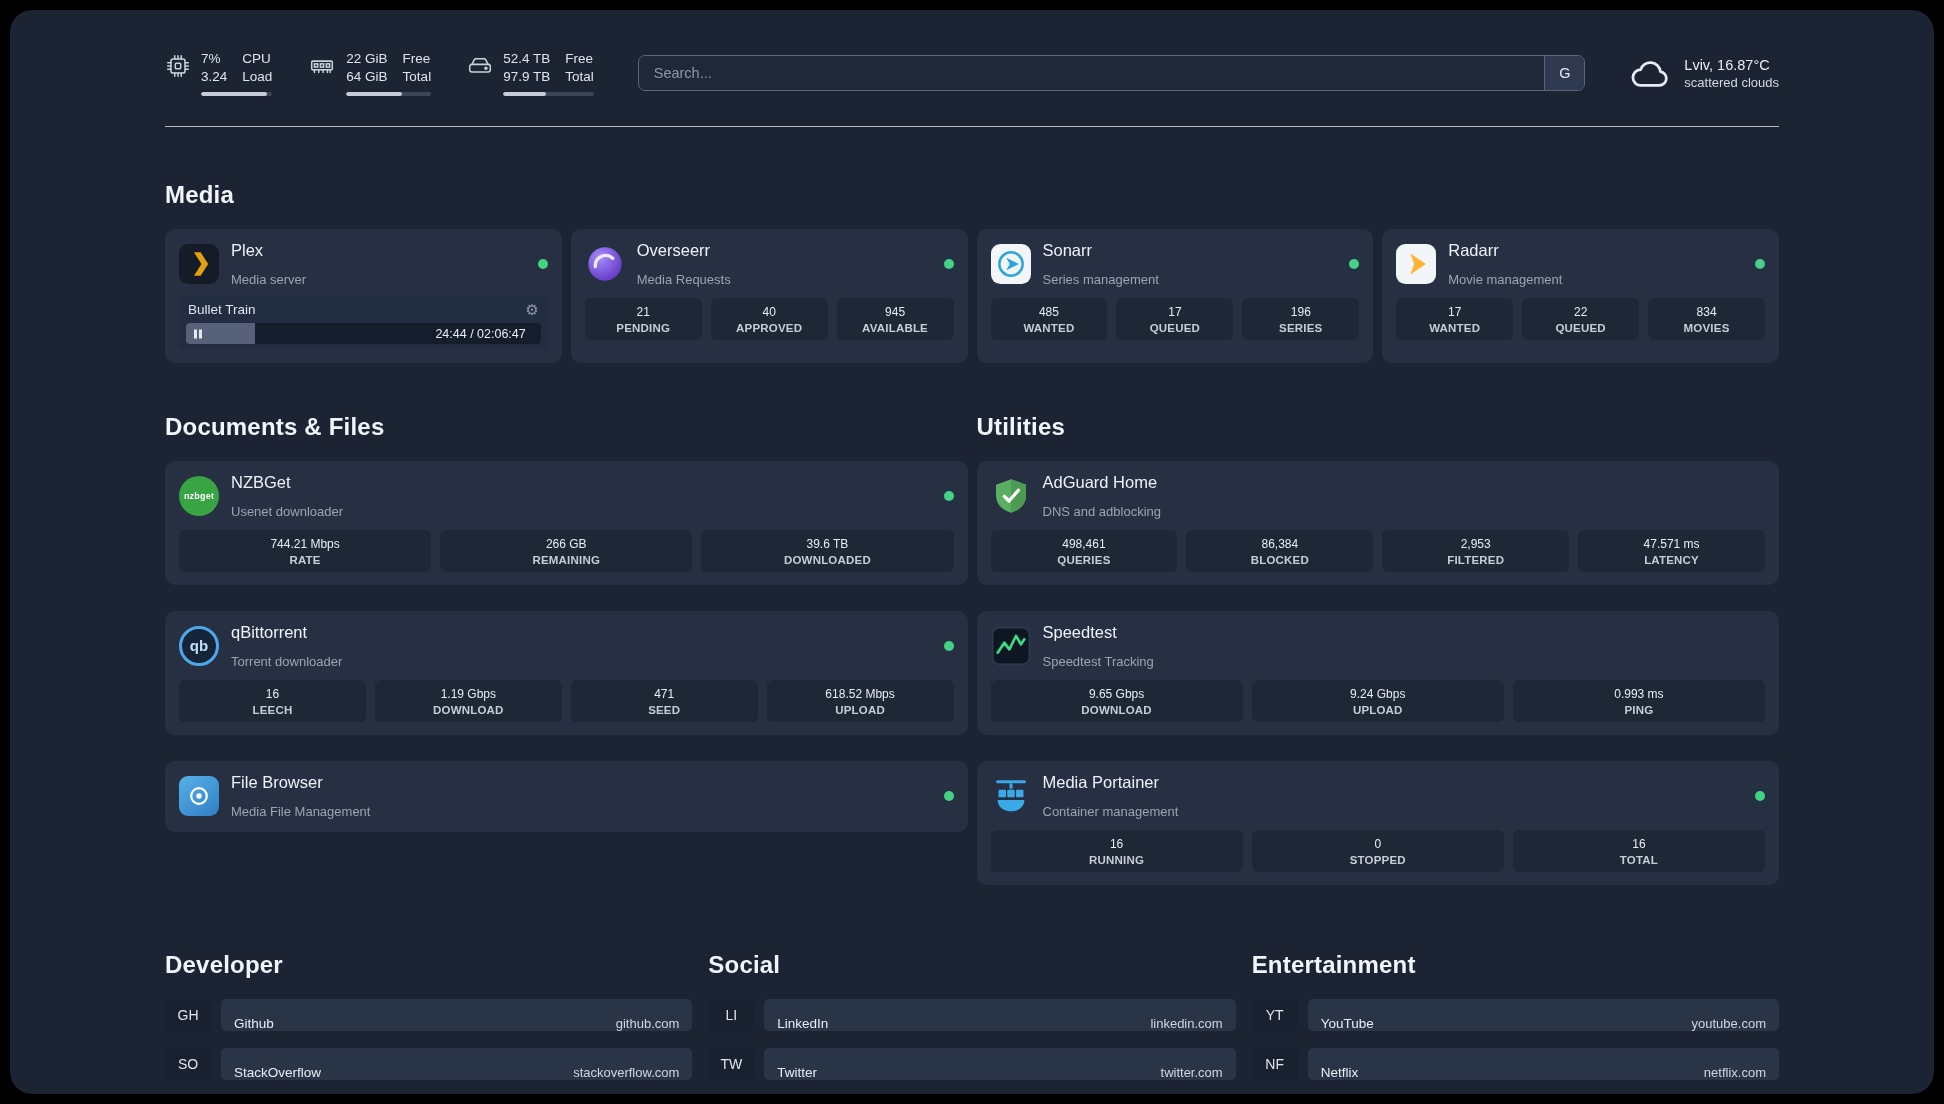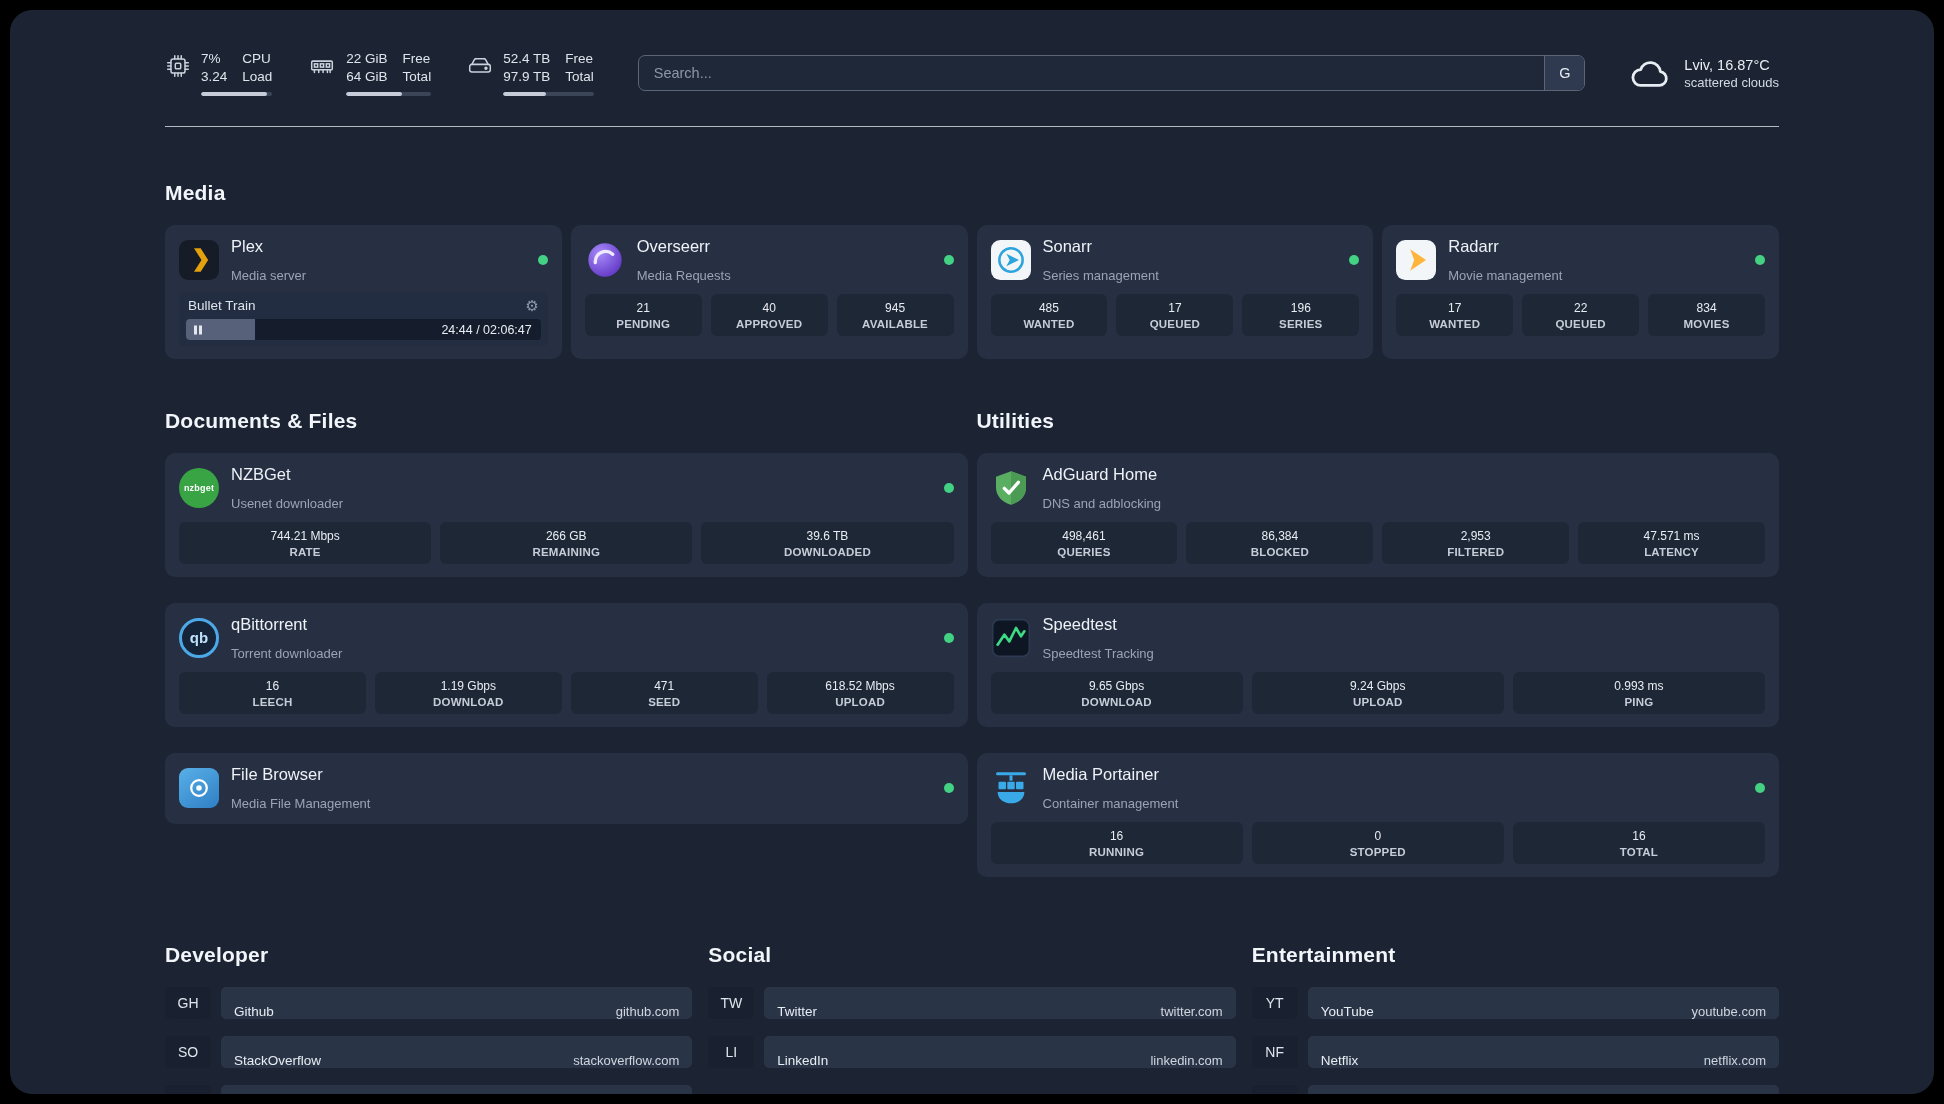--- a/index.html
+++ b/index.html
@@ -26,21 +26,21 @@
   .search-btn { width:40px; background:#2f3a50; border:none; border-left:1px solid #5b6576;
     color:#e7ecf2; font-size:14.5px; cursor:pointer; font-family:"Liberation Sans", sans-serif; }
 
   .weather { display:flex; align-items:center; gap:11px; color:#e8edf3;justify-content:flex-end; }
   .weather .w1 { font-size:14.5px; font-weight:500; }
   .weather .w2 { font-size:13px; color:#d3dae3; margin-top:2px; }
 
   .divider { margin-top:30px; border:none; border-top:1.5px solid var(--divider,#ccd3dd); opacity:.85; }
 
   
-  h2.sec { font-size:21px; font-weight:600; color:#f2f5f9; letter-spacing:.2px; }
+  h2.sec { font-size:24px; font-weight:600; color:#f2f5f9; letter-spacing:.2px; }
   .media-sec { margin-top:54px; }
   .media-sec h2 { margin-bottom:20px; }
   .grid4 { display:grid; grid-template-columns:repeat(4,1fr); gap:9px; }
 
   .card { background:var(--card,#273043); border-radius:10px; padding:12px 14px 13px; }
   .card-head { display:flex; align-items:center; gap:12px; }
   .app-icon { width:40px; height:40px; flex:none; display:flex; align-items:center;
     justify-content:center; line-height:0; }
   .titles { min-width:0; }
   .titles .t { font-size:16.5px; color:#eef2f7; font-weight:500; white-space:nowrap; }
@@ -54,21 +54,21 @@
 
   
   .player { margin-top:9px; background:#232d42; border-radius:6px; padding:5px 7px 6px; }
   .player-top { display:flex; justify-content:space-between; align-items:center;
     font-size:13.5px; color:#dde3eb; padding:1px 2px 6px; }
   .gear { color:#8e99a9; font-size:15px; cursor:pointer; line-height:1; }
   .player-bar { position:relative; height:21px; background:#151d2c; border-radius:4px; overflow:hidden; }
   .player-fill { position:absolute; left:0; top:0; bottom:0; background:#57627a; }
   .pause { position:absolute; left:8px; top:50%; transform:translateY(-50%); display:flex; gap:2.5px; }
   .pause i { width:2.5px; height:9px; background:#e3e8ef; display:block; }
-  .ptime { position:absolute; right:9px; top:50%; transform:translateY(-50%); font-size:12.5px; color:#e8edf3; }
+  .ptime { position:absolute; right:15px; top:50%; transform:translateY(-50%); font-size:12.5px; color:#e8edf3; }
 
   .two-col { display:grid; grid-template-columns:1fr 1fr; gap:9px; margin-top:50px; align-items:start; }
   .col-section h2 { margin-bottom:20px; }
   .vstack { display:flex; flex-direction:column; gap:26px; }
 
   
   .bookmarks { display:grid; grid-template-columns:1fr 1fr 1fr; gap:16px; margin-top:66px; }
   .bm-group h2 { margin-bottom:20px; }
   .bm-rows { display:flex; flex-direction:column; gap:17px; }
   .bm-row { display:flex; gap:10px; height:32px; cursor:pointer; }
@@ -538,31 +538,31 @@
             <span class="bm-domain">dev.to</span>
           </span>
         </div>
       </div>
     </section>
 
     <section class="bm-group">
       <h2 class="sec">Social</h2>
       <div class="bm-rows">
         <div class="bm-row">
+          <span class="bm-abbr">LI</span>
+          <span class="bm-pill">
+            <span class="bm-name">LinkedIn</span>
+            <span class="bm-domain">linkedin.com</span>
+          </span>
+        </div>
+        <div class="bm-row">
           <span class="bm-abbr">TW</span>
           <span class="bm-pill">
             <span class="bm-name">Twitter</span>
             <span class="bm-domain">twitter.com</span>
-          </span>
-        </div>
-        <div class="bm-row">
-          <span class="bm-abbr">LI</span>
-          <span class="bm-pill">
-            <span class="bm-name">LinkedIn</span>
-            <span class="bm-domain">linkedin.com</span>
           </span>
         </div>
       </div>
     </section>
 
     <section class="bm-group">
       <h2 class="sec">Entertainment</h2>
       <div class="bm-rows">
         <div class="bm-row">
           <span class="bm-abbr">YT</span>

